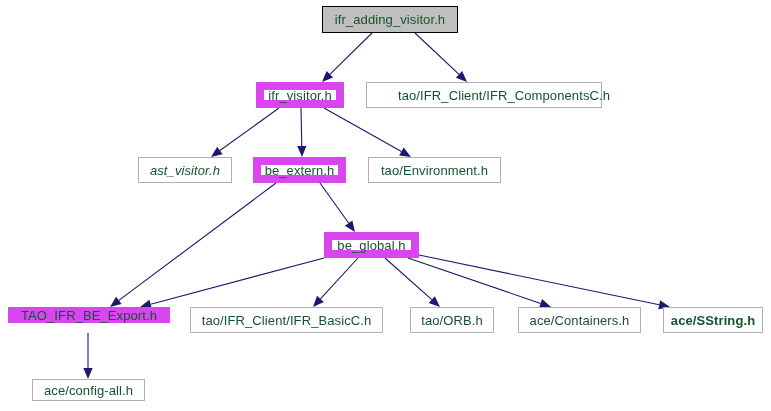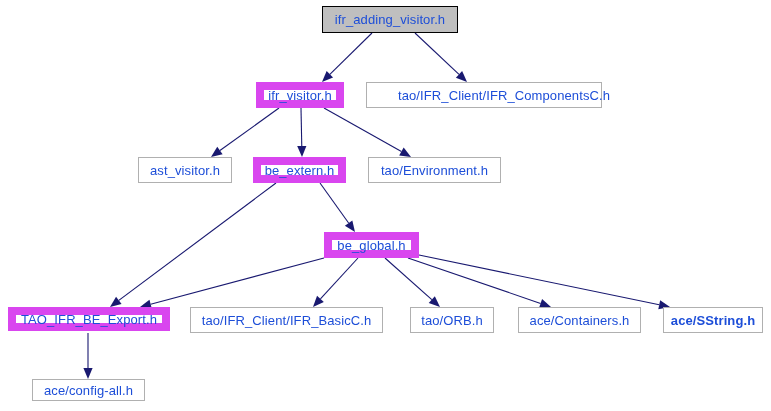--- a/index.html
+++ b/index.html
@@ -16,21 +16,21 @@
     font-family: "Liberation Sans", sans-serif;
   }
   .node {
     position: absolute;
     box-sizing: border-box;
     display: flex;
     align-items: center;
     justify-content: center;
     background: #ffffff;
     border: 1px solid #b0b0b0;
-    color: #1d4ed8;
+    color: #14532d;
     font-size: 13px;
     line-height: 1;
     white-space: nowrap;
     letter-spacing: 0.1px;
   }
   .node.strong {
     border: 8px solid #d946ef;
   }
   .node.root {
     background: #bfbfbf;
@@ -84,33 +84,33 @@
   <div id="nodes">
       <div class="node root" style="left: 322px; top: 6px; width: 136px; height: 27px;">
         <span class="label">ifr_adding_visitor.h</span>
       </div>
       <div class="node strong" style="left: 256px; top: 82px; width: 88px; height: 26px;">
         <span class="label">ifr_visitor.h</span>
       </div>
       <div class="node" style="left: 366px; top: 82px; width: 236px; height: 26px; padding-left: 40px;">
         <span class="label">tao/IFR_Client/IFR_ComponentsC.h</span>
       </div>
-      <div class="node" style="left: 138px; top: 157px; width: 94px; height: 26px;">
+      <div class="node" style="left: 138px; top: 157px; width: 94px; height: 26px; font-style: italic;">
         <span class="label">ast_visitor.h</span>
       </div>
       <div class="node strong" style="left: 253px; top: 157px; width: 93px; height: 26px;">
         <span class="label">be_extern.h</span>
       </div>
       <div class="node" style="left: 368px; top: 157px; width: 133px; height: 26px;">
         <span class="label">tao/Environment.h</span>
       </div>
       <div class="node strong" style="left: 324px; top: 232px; width: 95px; height: 26px; justify-content: center;">
         <span class="label">be_global.h</span>
       </div>
-      <div class="node strong" style="left: 8px; top: 307px; width: 162px; height: 24px;">
+      <div class="node strong" style="left: 8px; top: 307px; width: 162px; height: 16px;">
         <span class="label">TAO_IFR_BE_Export.h</span>
       </div>
       <div class="node" style="left: 190px; top: 307px; width: 193px; height: 26px;">
         <span class="label">tao/IFR_Client/IFR_BasicC.h</span>
       </div>
       <div class="node" style="left: 410px; top: 307px; width: 84px; height: 26px; text-align: right;">
         <span class="label">tao/ORB.h</span>
       </div>
       <div class="node" style="left: 518px; top: 307px; width: 123px; height: 26px;">
         <span class="label">ace/Containers.h</span>

